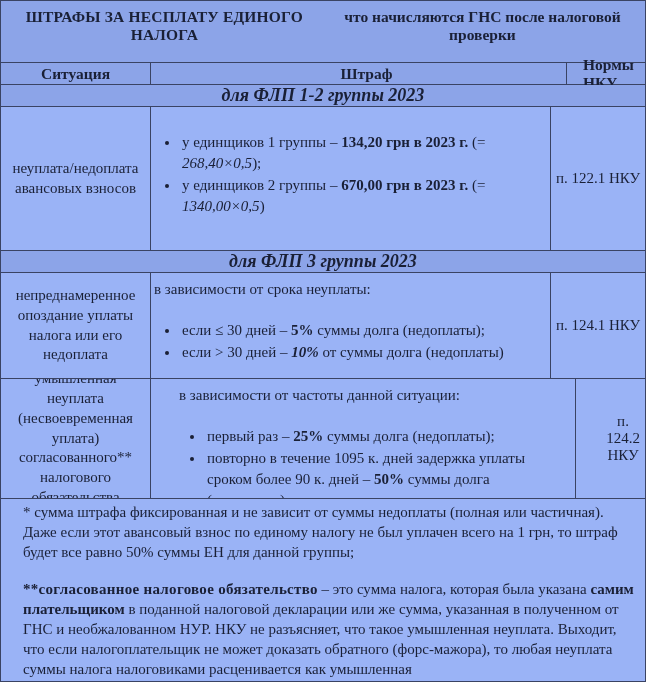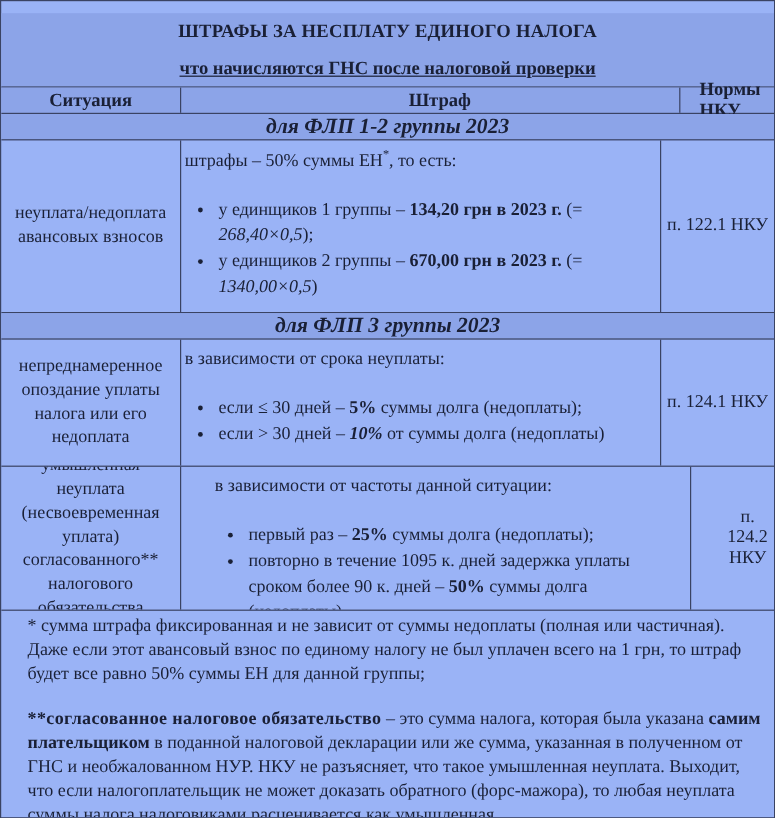--- a/index.html
+++ b/index.html
@@ -18,27 +18,26 @@
     font-family:"Liberation Serif","DejaVu Serif",serif;
     font-size:15px;
     display:flex;flex-direction:column;
     overflow:hidden;
   }
   
   .title-block{
     height:62px;flex:0 0 62px;
     background:var(--bg-dark);
     border-bottom:1.5px solid var(--line);
-    display:flex;flex-direction:column;justify-content:space-between;
+    display:flex;flex-direction:row;justify-content:space-between;
     text-align:center;
-    padding:7px 4px 5px 4px;
-    margin-top:10px;
+    padding:7px 4px 17px 4px;
   }
   .title-main{font-weight:bold;font-size:15.5px;letter-spacing:.2px;}
-  .title-sub{font-weight:bold;font-size:15.5px;text-decoration:underline;}
+  .title-sub{font-weight:bold;font-size:15.5px;}
   
   .header-row{
     height:22px;flex:0 0 22px;
     background:var(--bg-dark);
     border-bottom:1.5px solid var(--line);
     display:flex;
     gap:16px;
   }
   .hcell{
     display:flex;align-items:center;justify-content:center;
@@ -110,21 +109,20 @@
     <div class="hcell col1">Ситуация</div>
     <div class="hcell col2">Штраф</div>
     <div class="hcell col3">Нормы НКУ</div>
   </div>
 
   <div class="band">для ФЛП 1-2 группы 2023</div>
 
   <div class="row row-1">
     <div class="cell sit">неуплата/недоплата авансовых взносов</div>
     <div class="cell fine">
-      <p class="intro"><span>штрафы – 50% суммы ЕН</span><sup>*</sup><span>, то есть:</span></p>
       <ul>
         <li><span>у единщиков 1 группы – </span><b>134,20 грн в 2023 г.</b><span> (= </span><i>268,40×0,5</i><span>);</span></li>
         <li><span>у единщиков 2 группы – </span><b>670,00 грн в 2023 г.</b><span> (= </span><i>1340,00×0,5</i><span>)</span></li>
       </ul>
     </div>
     <div class="cell norm">п. 122.1 НКУ</div>
   </div>
 
   <div class="band">для ФЛП 3 группы 2023</div>
 

